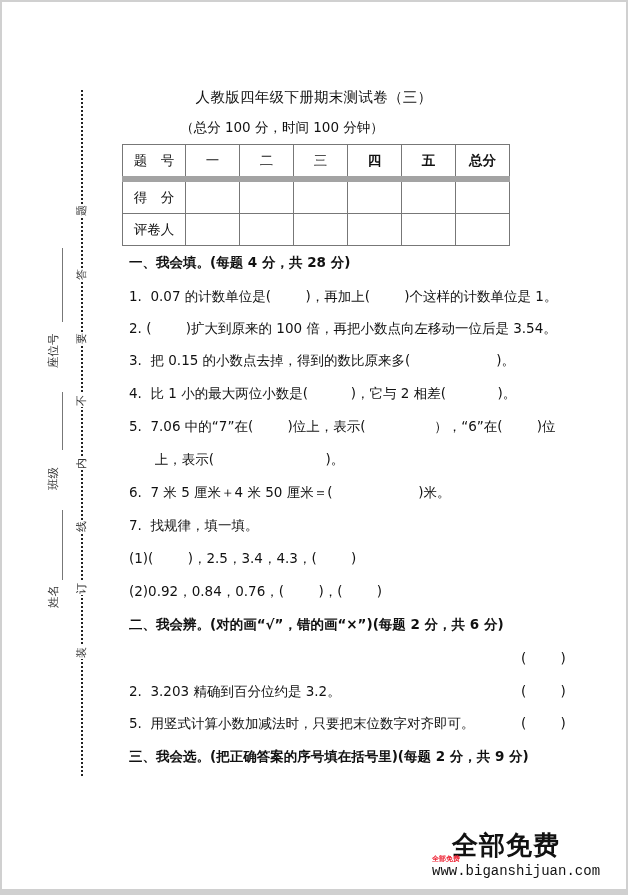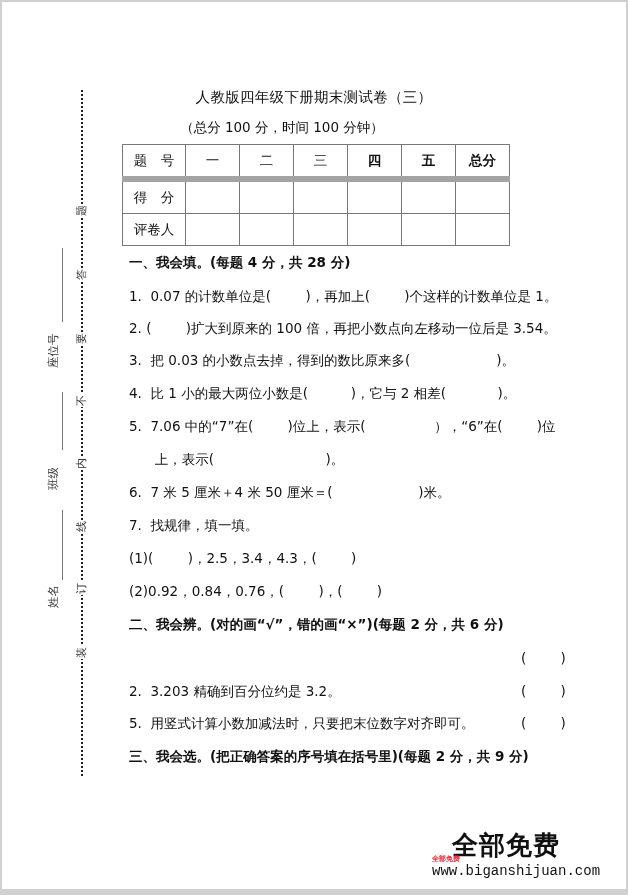--- a/index.html
+++ b/index.html
@@ -124,21 +124,21 @@
       <td></td>
       <td></td>
       <td></td>
     </tr>
   </tbody>
     </table>
 
   <div class="line section" style="top:252px">一、我会填。(每题 4 分，共 28 分)</div>
   <div class="line" style="top:286px">1.  0.07 的计数单位是(        )，再加上(        )个这样的计数单位是 1。</div>
   <div class="line" style="top:318px">2. (        )扩大到原来的 100 倍，再把小数点向左移动一位后是 3.54。</div>
-  <div class="line" style="top:350px">3.  把 0.03 的小数点去掉，得到的数比原来多(                    )。</div>
+  <div class="line" style="top:350px">3.  把 0.15 的小数点去掉，得到的数比原来多(                    )。</div>
   <div class="line" style="top:383px">4.  比 1 小的最大两位小数是(          )，它与 2 相差(            )。</div>
   <div class="line" style="top:416px">5.  7.06 中的“7”在(        )位上，表示(                ），“6”在(        )位</div>
   <div class="line" style="top:449px">      上，表示(                          )。</div>
   <div class="line" style="top:482px">6.  7 米 5 厘米＋4 米 50 厘米＝(                    )米。</div>
   <div class="line" style="top:515px">7.  找规律，填一填。</div>
   <div class="line" style="top:548px">(1)(        )，2.5，3.4，4.3，(        )</div>
   <div class="line" style="top:581px">(2)0.92，0.84，0.76，(        )，(        )</div>
 
   <div class="line section" style="top:614px">二、我会辨。(对的画“√”，错的画“×”)(每题 2 分，共 6 分)</div>
   <div class="line" style="top:648px; left:487px">(        )</div>

